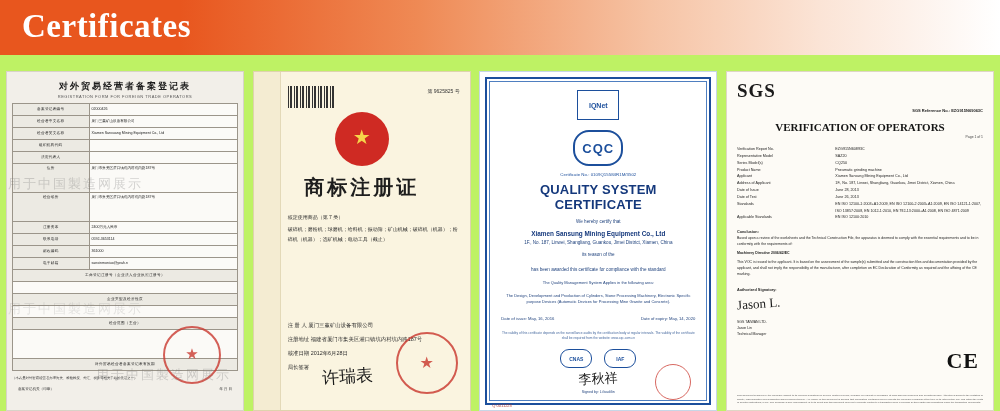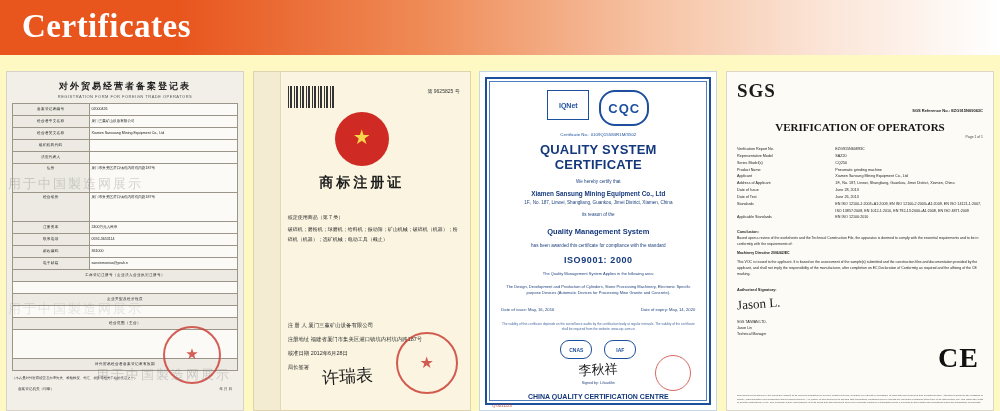--- a/index.html
+++ b/index.html
@@ -10,21 +10,21 @@
   body {
     width: 1000px;
     height: 411px;
     font-family: "Liberation Sans", sans-serif;
     overflow: hidden;
   }
   .page {
     position: relative;
     width: 1000px;
     height: 411px;
-    background: #fef9c3;
+    background: #bef264;
   }
 
   
   .banner {
     position: absolute;
     left: 0; top: 0;
     width: 1000px;
     height: 55px;
     background: linear-gradient(to right, #e8561e 0%, #e8561e 18%, #ef8a55 42%, #f6c3a4 65%, #fbe4d6 82%, #ffffff 100%);
   }
@@ -185,21 +185,21 @@
     left: 50%; top: 50%;
     transform: translate(-50%, -58%);
     color: #f6d54a;
     font-size: 20px;
   }
   .c2-title {
     position: absolute;
     left: 0; right: 0;
     top: 102px;
     text-align: center;
-    font-size: 14px;
+    font-size: 20px;
     font-weight: bold;
     letter-spacing: 3px;
     color: #1d1d1d;
     font-family: "Liberation Serif", serif;
   }
   .c2-body {
     position: absolute;
     left: 34px; right: 12px;
     top: 140px;
     font-size: 5px;
@@ -258,22 +258,24 @@
     left: 9px; top: 9px; right: 9px; bottom: 9px;
     border: 0.8px solid #4f7fc0;
     padding: 6px 9px;
     box-sizing: border-box;
     text-align: center;
     overflow: hidden;
   }
   .c3-logos {
     display: flex;
     justify-content: center;
+    align-items: center;
     gap: 10px;
     margin-top: 2px;
+    flex-direction: column;
   }
   .c3-iqnet {
     width: 40px; height: 28px;
     border: 1px solid #1c4f9c;
     font-size: 7px;
     color: #1c4f9c;
     font-weight: bold;
     display: flex;
     align-items: center;
     justify-content: center;
@@ -484,21 +486,21 @@
   .c4-signer {
     margin-top: 8px;
     font-size: 3.5px;
     color: #1c1c1c;
     line-height: 1.7;
   }
   .c4-ce {
     position: absolute;
     right: 14px;
     bottom: 36px;
-    font-size: 28px;
+    font-size: 22px;
     font-weight: bold;
     color: #111;
     font-family: "Liberation Serif", serif;
     letter-spacing: 1px;
   }
   .c4-fine {
     position: absolute;
     left: 10px; right: 10px;
     bottom: 5px;
     font-size: 2.5px;
@@ -650,23 +652,21 @@
         </div>
         <div class="c3-certno">
           <span>Certificate No.:</span>
           <span>0109Q15584R1M/3502</span>
         </div>
         <div class="c3-h1">QUALITY SYSTEM CERTIFICATE</div>
         <div class="c3-t">We hereby certify that</div>
         <div class="c3-company">Xiamen Sansung Mining Equipment Co., Ltd</div>
         <div class="c3-addr">1F., No. 187, Linwei, Shangliang, Guankou, Jimei District, Xiamen, China</div>
         <div class="c3-t">its reason of the</div>
-        <div class="c3-qms">Quality Management System</div>
         <div class="c3-t">has been awarded this certificate for compliance with the standard</div>
-        <div class="c3-iso">ISO9001: 2000</div>
         <div class="c3-scope">The Quality Management System Applies in the following area:</div>
         <div class="c3-scope">The Design, Development and Production of Cylinders, Stone Processing Machinery, Electronic Specific purpose Devices (Automatic Devices for Processing Mine Granite and Concrete).</div>
         <div class="c3-dates">
           <span>
             <span>Date of issue:</span>
             <span>May, 16, 2016</span>
           </span>
           <span>
             <span>Date of expiry:</span>
             <span>May, 14, 2020</span>

